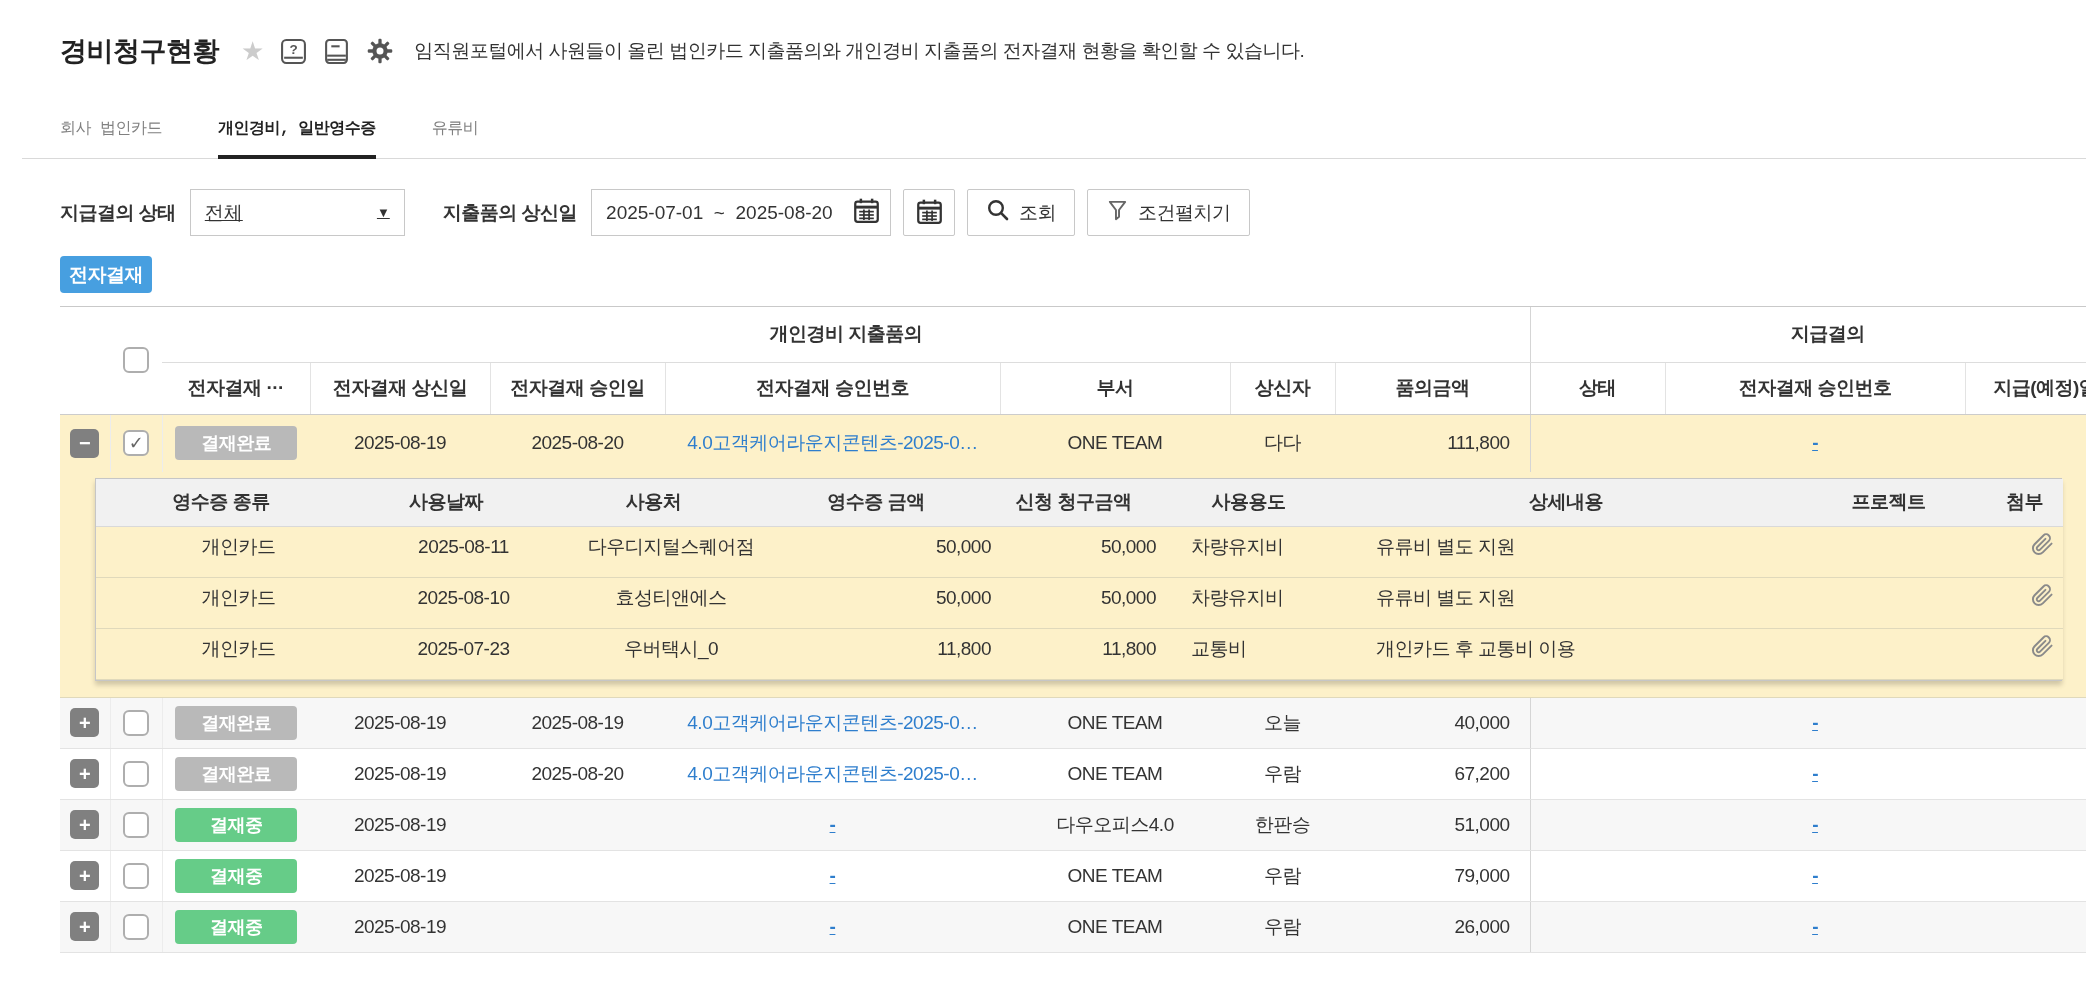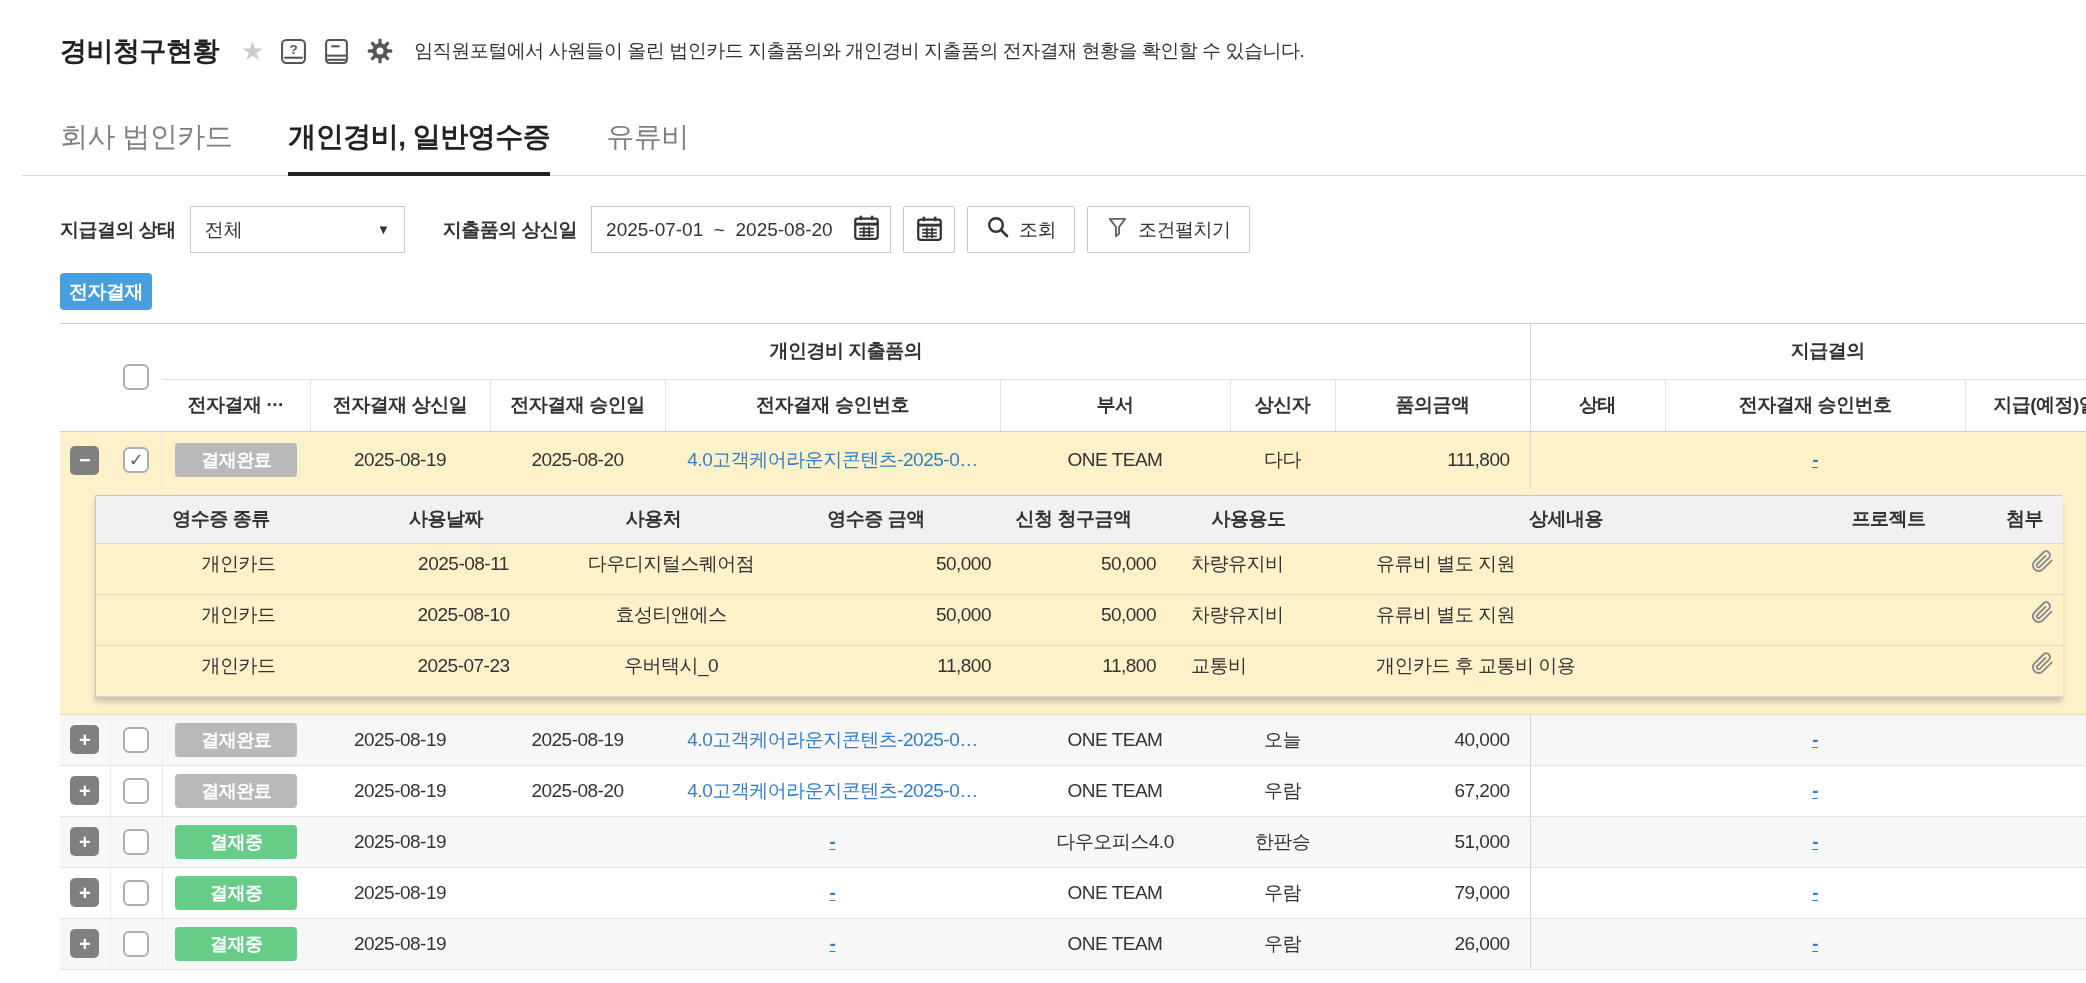--- a/index.html
+++ b/index.html
@@ -16,27 +16,27 @@
   .titlebar h1 { font-size:27px; font-weight:700; color:#222; letter-spacing:-0.5px; margin-right:22px; }
   .tb-icons { display:flex; align-items:center; gap:16px; margin-right:20px; }
   .star { font-size:26px; color:#ccc; line-height:1; cursor:pointer; }
   .tb-icons svg { display:block; cursor:pointer; }
   .page-desc { font-size:19px; color:#333; letter-spacing:-0.5px; }
 
   
   .tabs { display:flex; margin:46px 0 0 60px; border-bottom:0; position:relative; }
   .tabs-underline { position:absolute; left:22px; right:0; bottom:0; height:1px; background:#d9d9d9; }
   .tabs-underline { left:-38px; }
-  .tab { font-size:28px; color:#808080; padding:0 0 16px 0; margin-right:56px; cursor:pointer; letter-spacing:-0.5px; position:relative; z-index:1; }
+  .tab { font-size:16px; color:#808080; padding:0 0 16px 0; margin-right:56px; cursor:pointer; letter-spacing:-0.5px; position:relative; z-index:1;font-family:Liberation Mono, monospace; }
   .tab.active { color:#222; font-weight:700; border-bottom:4px solid #222; }
 
   
   .filterbar { display:flex; align-items:center; margin:30px 0 0 60px; height:47px; }
   .flabel { font-size:19px; font-weight:700; color:#333; letter-spacing:-0.5px; margin-right:14px; }
-  .selectbox { width:215px; height:47px; border:1px solid #c8c8c8; background:#fff; display:flex; align-items:center; padding:0 14px; cursor:pointer; margin-right:38px; }
+  .selectbox { width:215px; height:47px; border:1px solid #c8c8c8; background:#fff; display:flex; align-items:center; padding:0 14px; cursor:pointer; margin-right:38px;text-decoration:underline; }
   .selectbox .sval { font-size:19px; color:#333; flex:1; }
   .selectbox .arr { font-size:13px; color:#333; }
   .datebox { width:300px; height:47px; border:1px solid #c8c8c8; background:#fff; display:flex; align-items:center; padding:0 10px 0 14px; cursor:text; margin-right:12px; }
   .datebox .dval { font-size:19px; color:#333; flex:1; white-space:nowrap; }
   .iconbtn { width:52px; height:47px; border:1px solid #c8c8c8; background:#fff; display:flex; align-items:center; justify-content:center; cursor:pointer; margin-right:12px; border-radius:2px; }
   .btn { height:47px; border:1px solid #c8c8c8; background:#fff; display:flex; align-items:center; justify-content:center; gap:9px; cursor:pointer; padding:0 18px; margin-right:12px; font-size:19px; color:#333; letter-spacing:-0.5px; border-radius:2px; }
 
   
   .primary { margin:20px 0 12px 60px; width:92px; height:37px; background:#479fe0; color:#fff; font-size:19px; font-weight:700; border:0; border-radius:4px; cursor:pointer; letter-spacing:-0.5px; display:flex; align-items:center; justify-content:center; }
 

